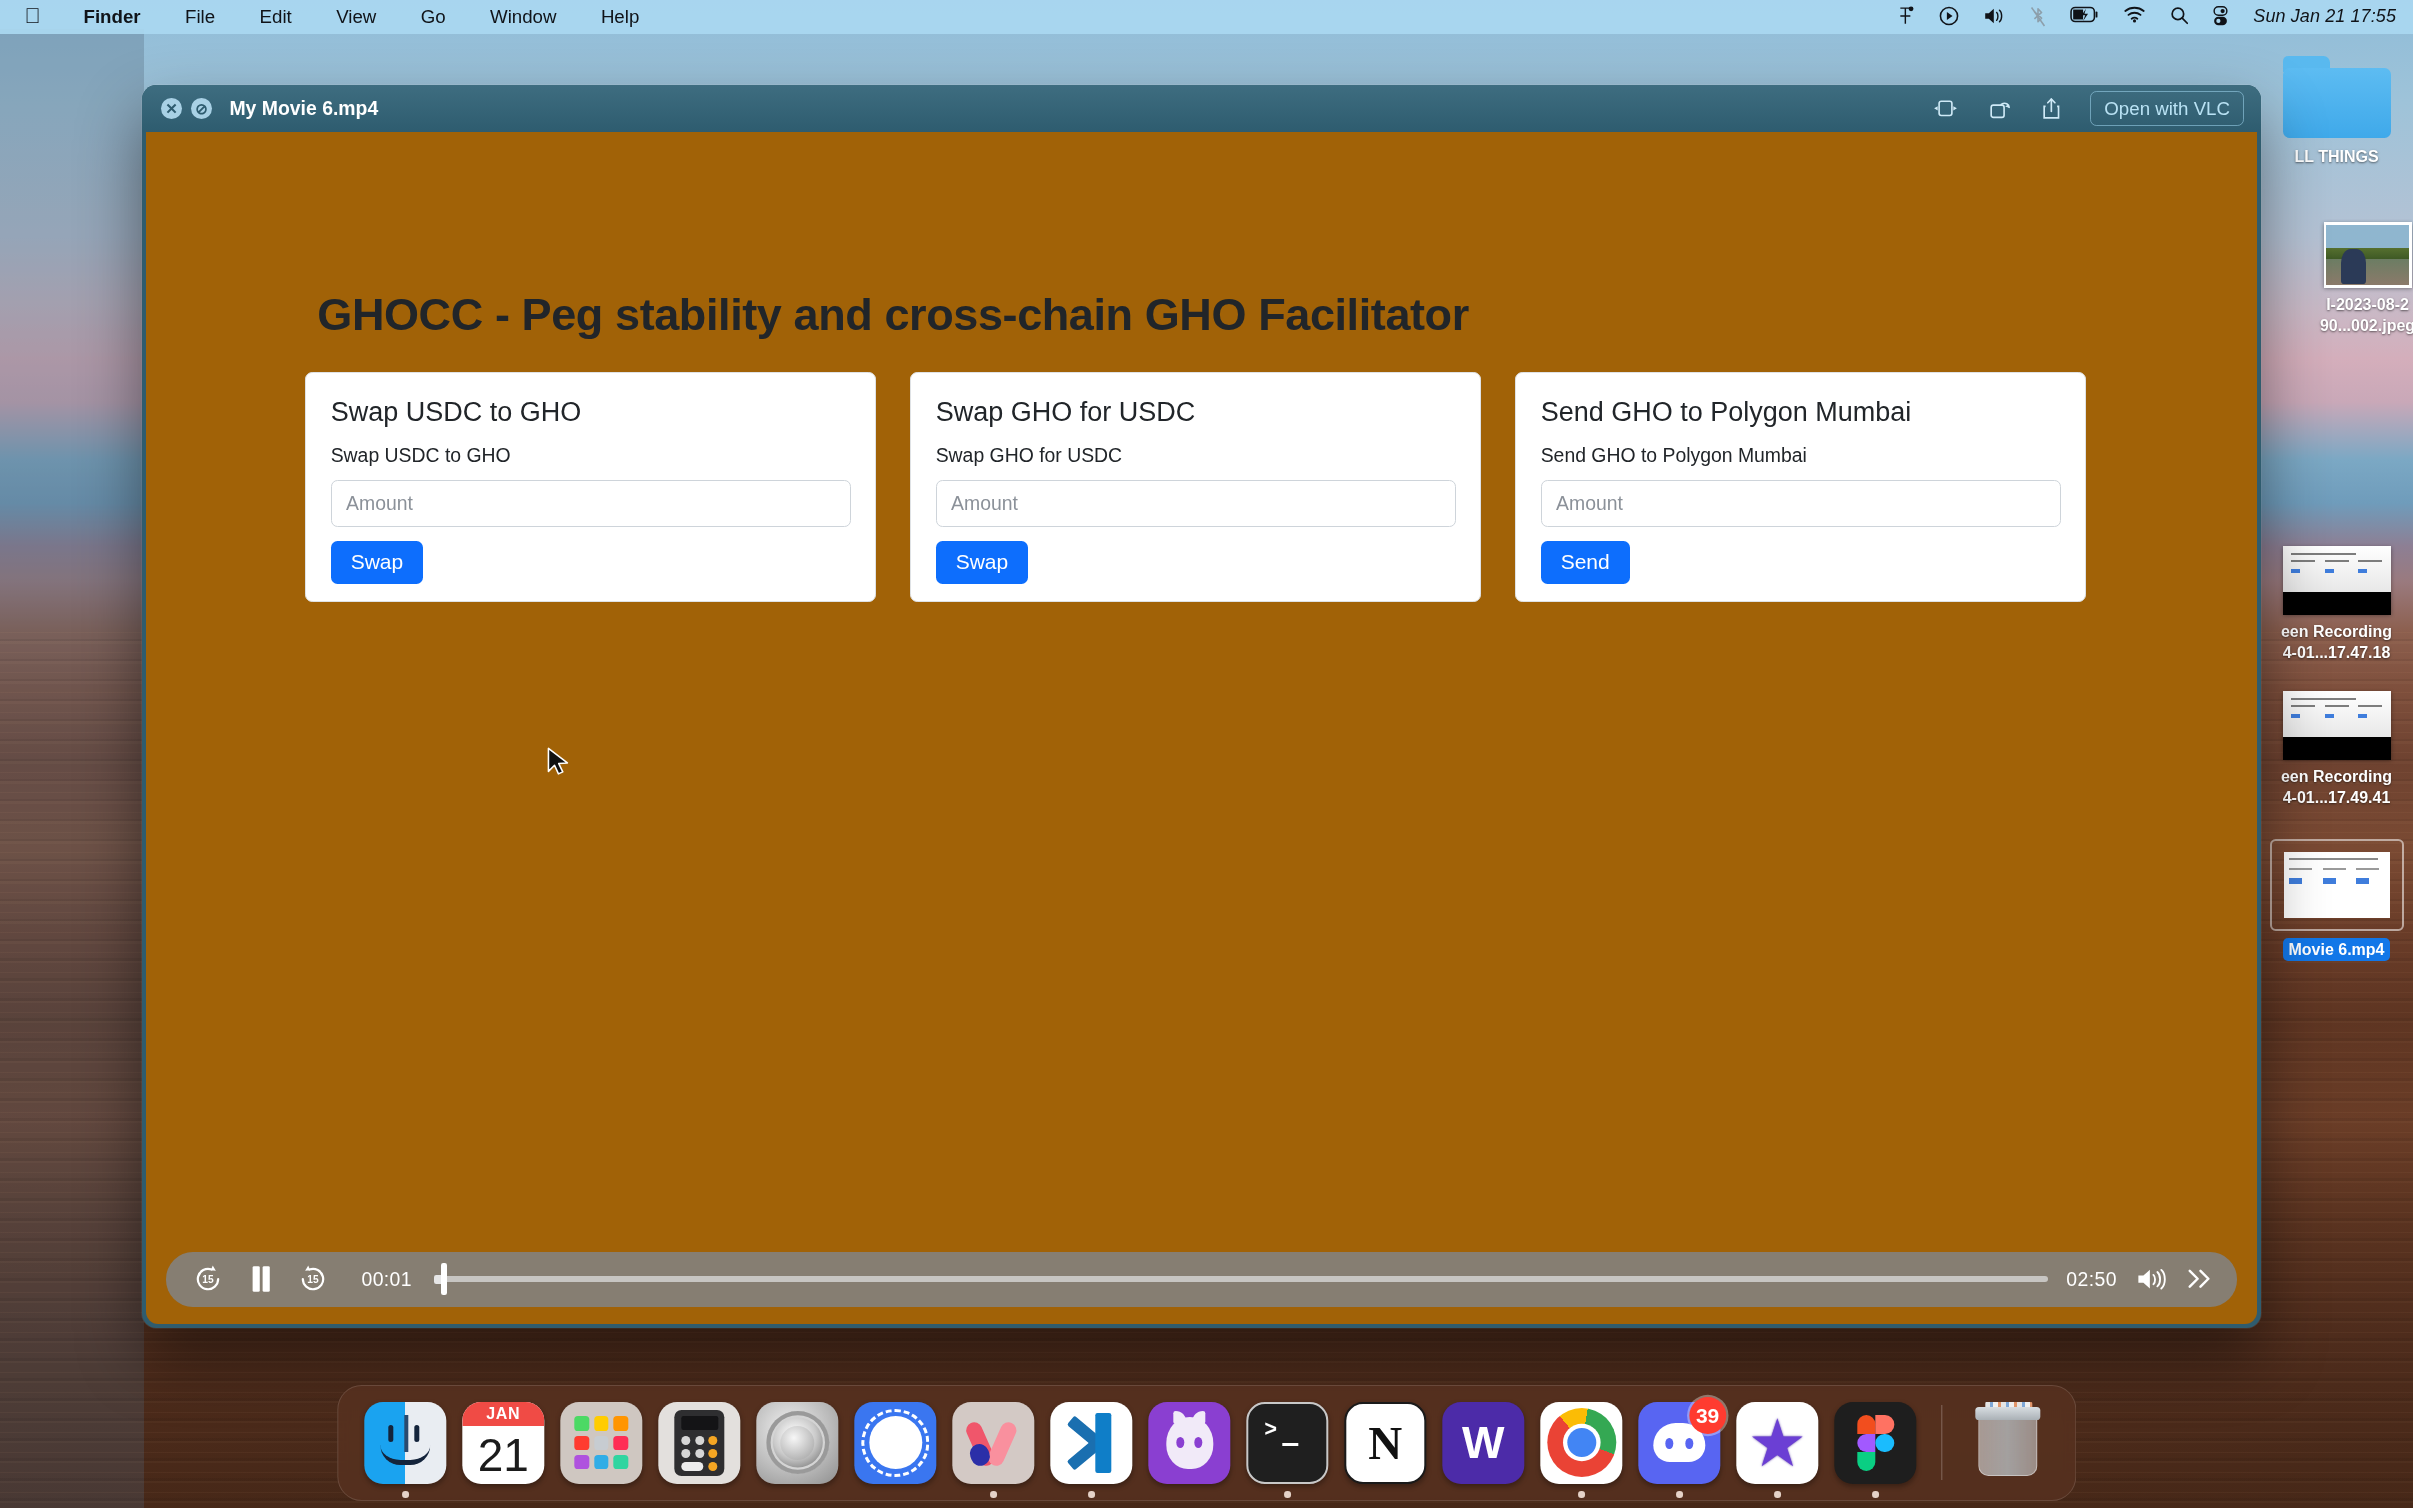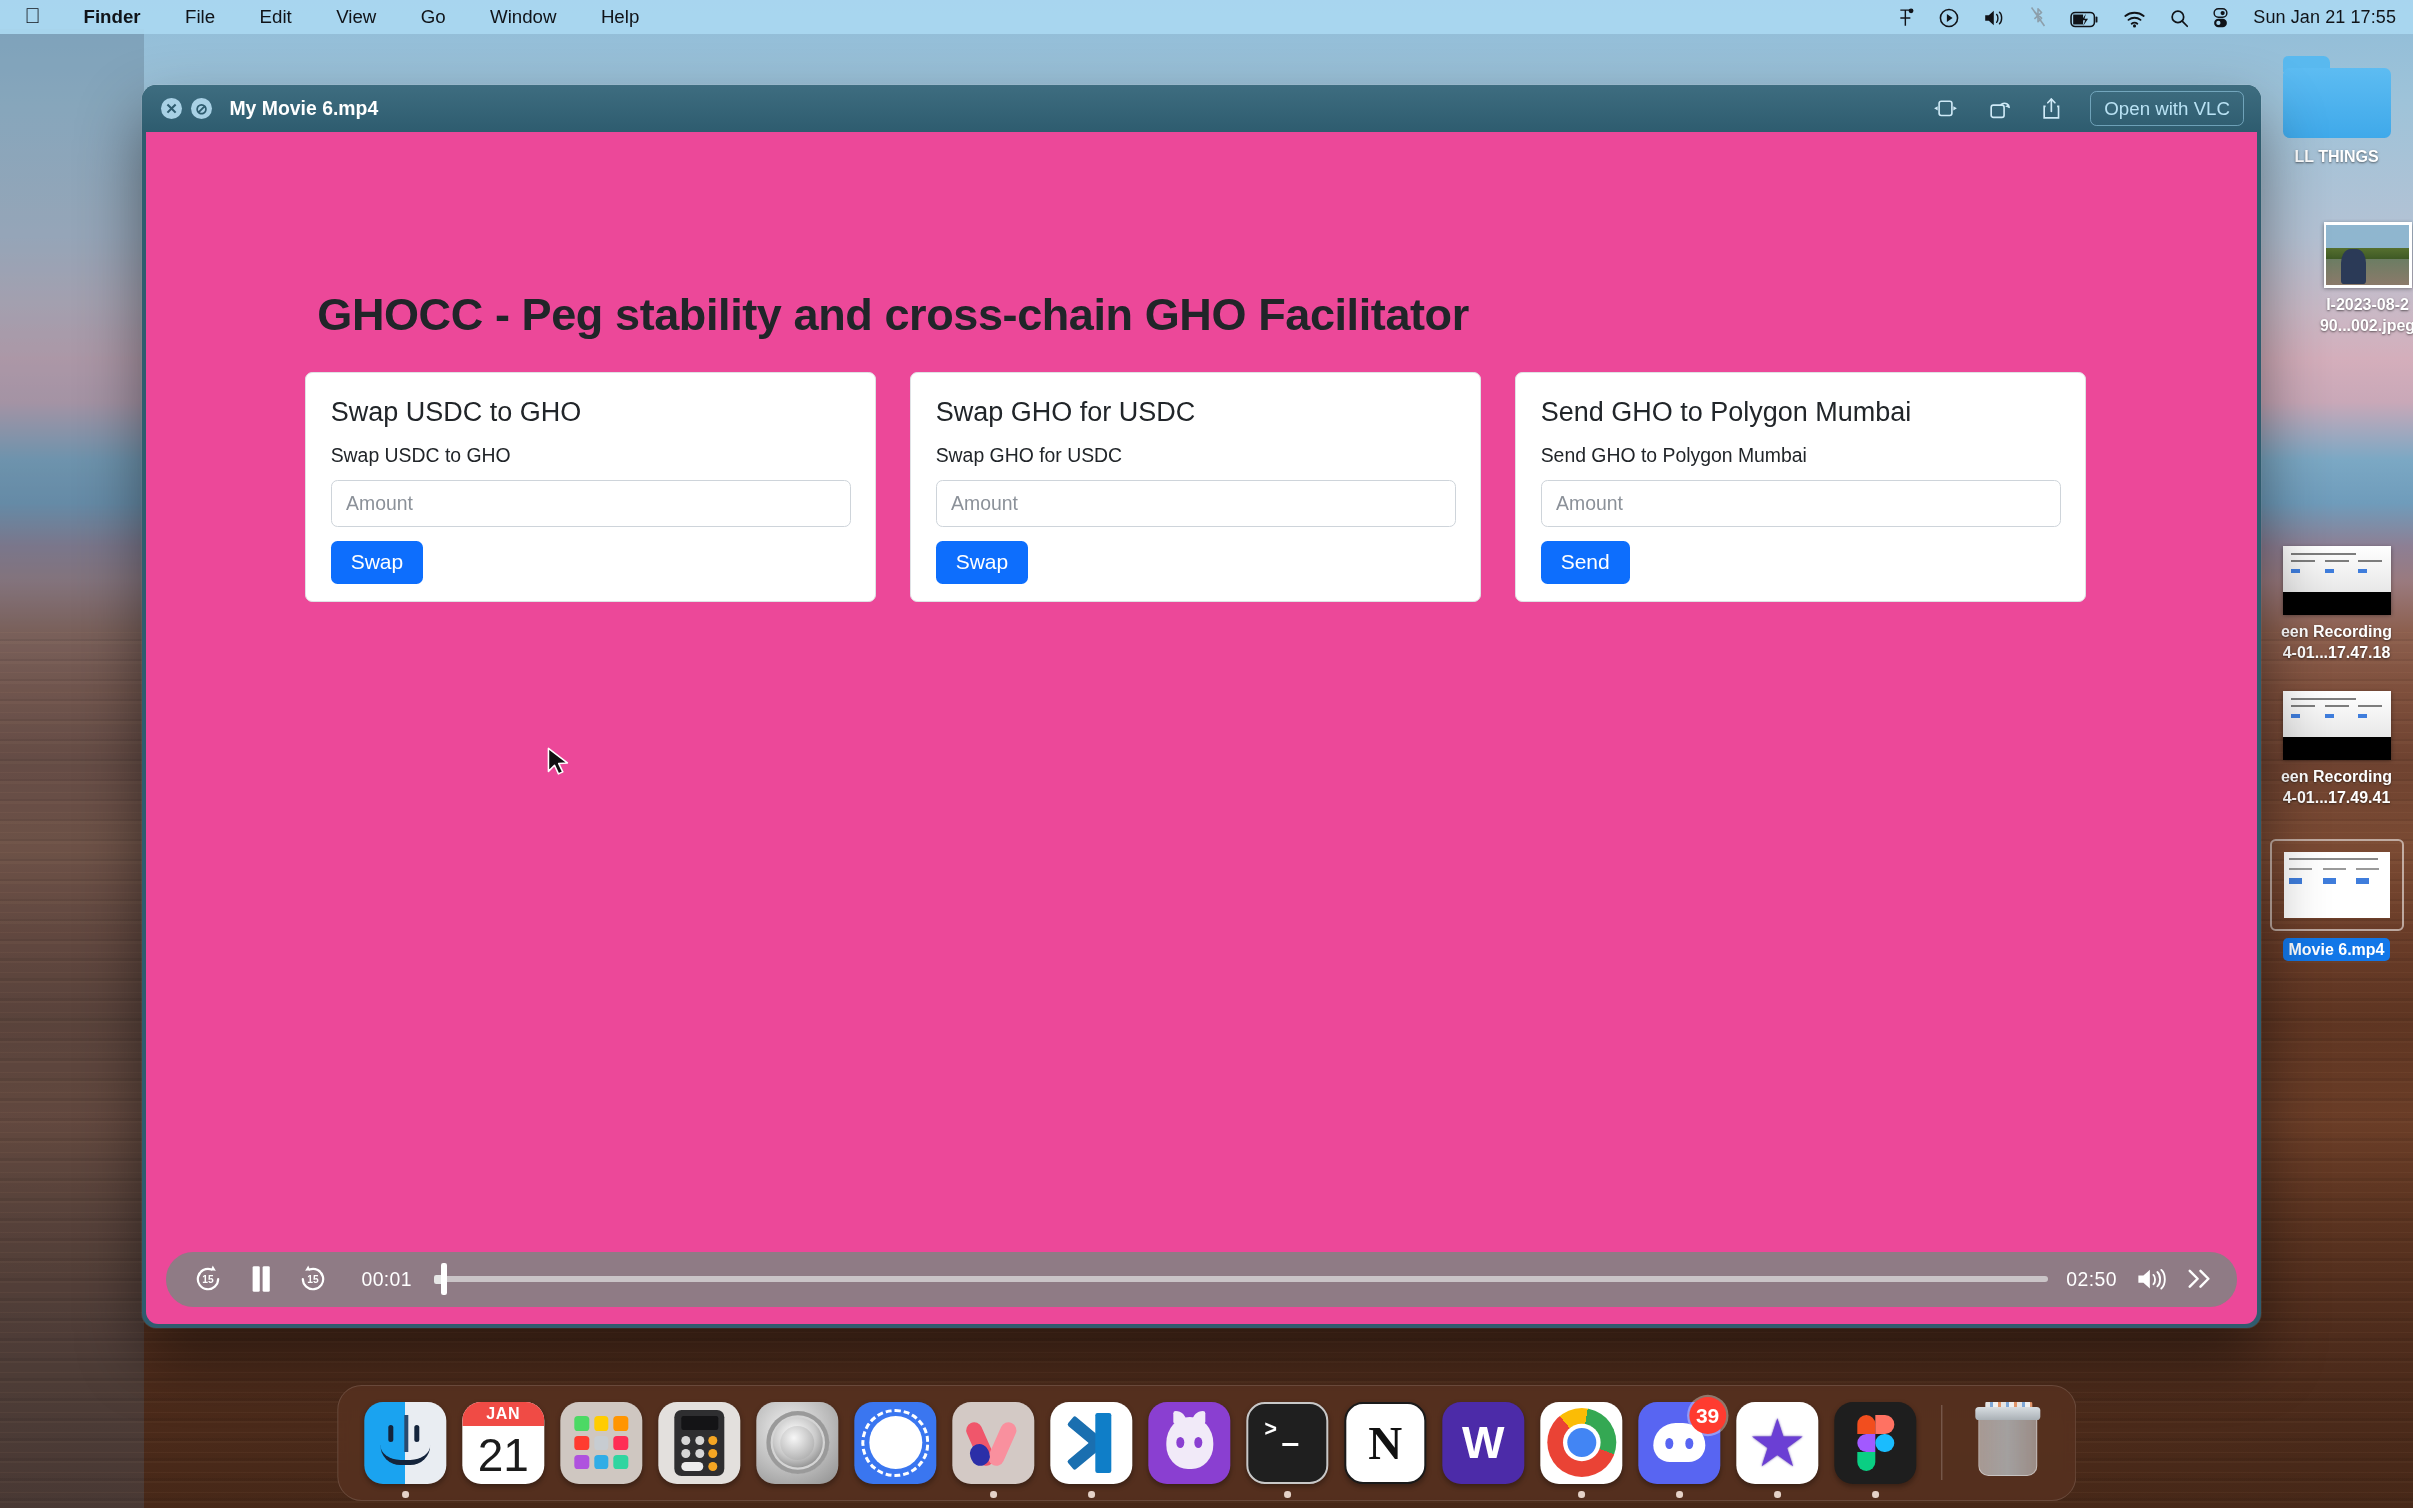--- a/index.html
+++ b/index.html
@@ -49,21 +49,21 @@
     background: rgba(170,215,240,0.93);
     display: flex; align-items: center;
     padding: 0 17px 0 24.4px;
     font-size: 18.7px; color: #101318;
     z-index: 60;
   }
   .mb-apple { font-size: 21.5px; line-height: 1; margin-right: 23px; }
   .mb-item { margin-right: 24.4px; white-space: nowrap; padding-left: 20px; }
   .mb-item.bold { font-weight: bold; }
   #menubar-right {
-    margin-left: auto; display: flex; align-items: flex-end; gap: 24px;
+    margin-left: auto; display: flex; align-items: flex-start; gap: 24px; font-style: italic;
   }
   .mb-icon { display: flex; align-items: center; justify-content: center; }
   #mb-clock { font-size: 18px; white-space: nowrap; letter-spacing: 0.1px; }
 
   
   .desk-icon {
     position: absolute;
     width: 151px;
     text-align: center;
     color: #fff;
@@ -161,21 +161,21 @@
   }
   #ql-open-btn {
     border: 0.7px solid rgba(160,215,240,.55);
     border-radius: 6.5px;
     padding: 5.7px 13px;
     color: #b9e2f4; font-size: 18.7px;
     white-space: nowrap;
   }
   #ql-content {
     position: absolute; left: 0; right: 0; top: 47px; bottom: 0;
-    background: #ec4899;
+    background: #a16207;
     border-radius: 0 0 12.2px 12.2px;
     margin: 0 4.3px 4.3px 4.3px;
     overflow: hidden;
     padding-left: 47px;
   }
 
   
   #page-title {
     position: absolute; left: 171px; top: 157px;
     font-size: 45px; font-weight: 600; color: #212529;

